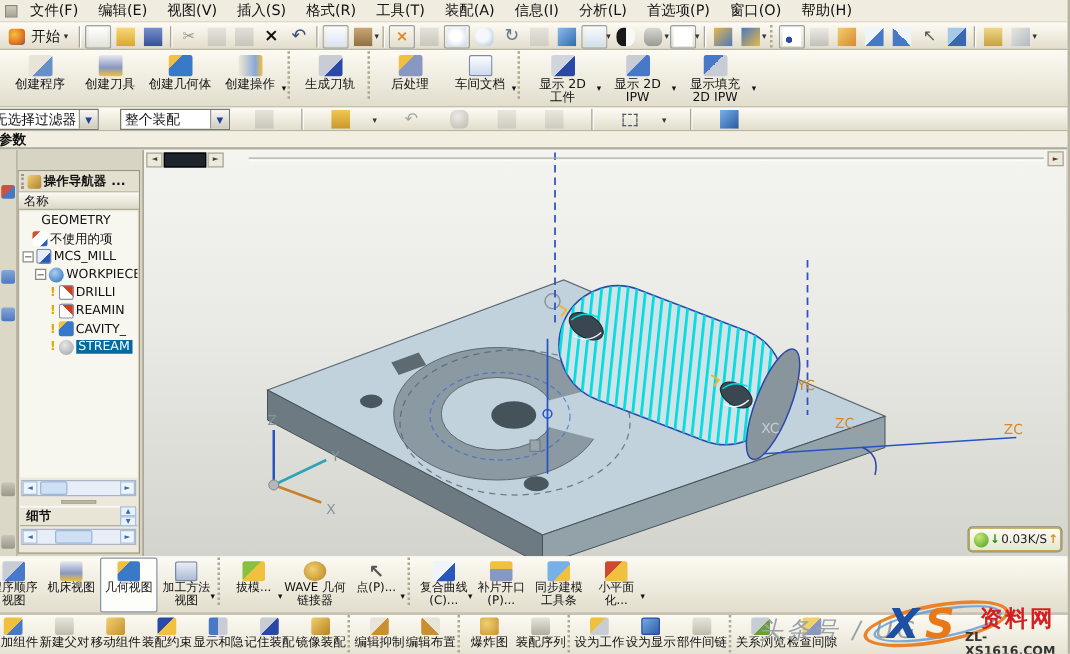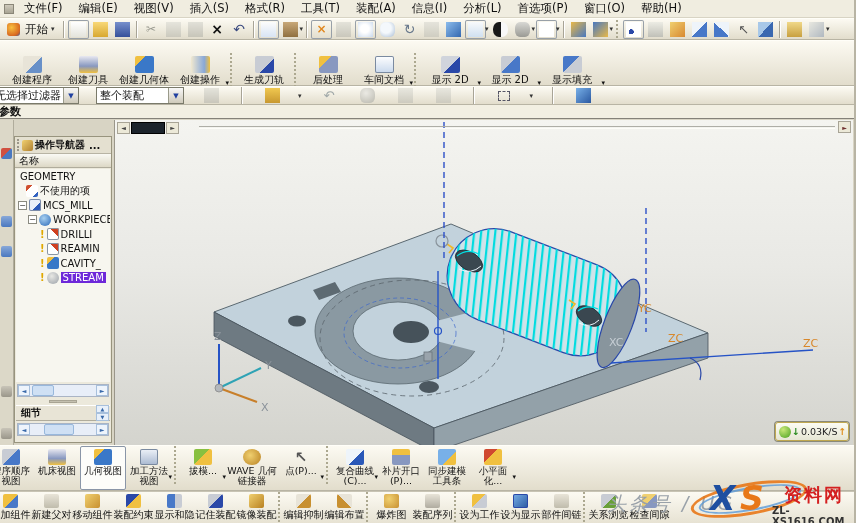--- a/index.html
+++ b/index.html
@@ -17,21 +17,21 @@
 .gsep{width:4px;height:38px;margin:0 2px;border-left:2px dotted #aca890;flex:none}
 .ic{width:21px;height:19px;display:flex;align-items:center;justify-content:center;font-size:12px;color:#333;padding:2px 3px;flex:none;border-radius:2px}
 .bd{box-shadow:inset 0 0 0 1px #98a0a8}
 .caret{font-size:7px;color:#333;margin-left:-2px;flex:none}
 
 #tb1{top:18px;height:22px;padding:0 2px;gap:1px}
 .start-btn{display:flex;align-items:center;gap:5px;padding:1px 5px;font-size:11.5px;flex:none}
 .start-chip{width:13px;height:13px;border-radius:3px;background:radial-gradient(circle at 35% 35%,#f8c040,#d86820 70%,#3a58a0);flex:none}
 
 
-#camtb{top:40px;height:46px;padding:12px 4px;align-items:flex-start}
+#camtb{top:40px;height:46px;padding:0 4px;align-items:flex-start}
 .cam-btn{width:56px;height:44px;display:flex;flex-direction:column;align-items:center;padding-top:3px;flex:none;position:relative}
 .cam-ic{width:19px;height:17px;border-radius:2px;flex:none}
 .cam-cap{font-size:10px;line-height:11px;text-align:center;width:54px;margin-top:1px}
 .cam-btn .vcaret{position:absolute;right:-1px;bottom:10px;font-size:7px}
 .narrow .cam-cap{width:48px}
 
 
 #selbar{top:86px;height:19px;padding:0;gap:17px}
 .combo{height:17px;background:#fff;border:1px solid #7a7a6a;display:flex;align-items:center;font-size:11px;flex:none;overflow:hidden}
 .combo .val{padding:0 3px;white-space:nowrap;overflow:hidden;flex:1}
@@ -51,21 +51,21 @@
 #navpanel{position:absolute;left:14px;top:16px;width:98px;height:307px;background:#ece9dc;border:1px solid #98947e}
 .nav-title{height:17px;display:flex;align-items:center;background:#e4e0d0;border-bottom:1px solid #b8b4a4;font-size:10px;font-weight:bold;gap:2px;padding-left:2px}
 .grip{width:3px;height:12px;border-left:2px dotted #9a968a;flex:none}
 .pencil-chip{width:11px;height:11px;border-radius:2px;background:linear-gradient(135deg,#f0d070,#b08030);flex:none}
 .nav-colhdr{height:14px;background:linear-gradient(#fafaf4,#ddd8c6);border-bottom:1px solid #b0ac9c;font-size:10px;padding-left:4px;display:flex;align-items:center}
 #navtree{position:absolute;top:32px;left:1px;right:1px;height:213px;background:#f7f6ef;overflow:hidden}
 .trow{height:14.5px;display:flex;align-items:center;font-size:10px;white-space:nowrap}
 .expbox{width:9px;height:9px;border:1px solid #8a8a80;background:#fff;font-size:8px;line-height:7px;text-align:center;margin-right:2px;flex:none;color:#333}
 .ticon{width:12px;height:12px;margin-right:2px;flex:none;border-radius:2px}
 .warn{color:#e0a800;font-weight:bold;margin-right:2px;font-size:10px;flex:none}
-.tsel{background:#6d28d9;color:#fff;padding:0 2px}
+.tsel{background:#0369a1;color:#fff;padding:0 2px}
 
 .hsb{position:absolute;left:2px;right:2px;height:13px;background:#e8eef8;border:1px solid #aab4c4;display:flex;align-items:center;padding:0}
 .hsb .ar{width:12px;height:11px;background:#eef4fc;border:1px solid #a8c0dc;color:#3a6aaa;font-size:6px;display:flex;align-items:center;justify-content:center;flex:none}
 .hsb .sthumb{height:11px;background:#cfe0f4;border:1px solid #98b8dc;border-radius:2px;flex:none}
 #sb1{top:247px}
 #splitter{position:absolute;top:262px;left:0;right:0;height:5px;display:flex;justify-content:center;align-items:center}
 #splitter i{width:28px;height:3px;background:#c4c0b0;border:1px solid #a8a494;display:block}
 #details{position:absolute;top:268px;left:1px;right:1px;height:16px;background:#e8e4d6;border-top:1px solid #fff;border-bottom:1px solid #b0ac9c;display:flex;align-items:center;font-weight:bold;font-size:10px;padding-left:5px}
 .spin{margin-left:auto;display:flex;flex-direction:column;margin-right:1px}
 .spin span{width:13px;height:8px;font-size:5px;display:flex;align-items:center;justify-content:center;background:#e8f0fa;border:1px solid #a8c0dc;color:#3a6aaa}
@@ -277,21 +277,21 @@
     <div class="nav-title">
       <span class="grip"></span>
       <span class="pencil-chip"></span>
       <span>操作导航器</span>
       <span style="margin-left:2px">...</span>
     </div>
     <div class="nav-colhdr">
       <span>名称</span>
     </div>
     <div id="navtree">
-      <div class="trow" style="padding-left:4px">
+      <div class="trow" style="padding-left:17px">
         <span>GEOMETRY</span>
       </div>
       <div class="trow" style="padding-left:10px">
         <span class="ticon" style="background:linear-gradient(135deg,#d05030 25%,#ffffff 25%,#ffffff 75%,#3060c0 75%)"></span>
         <span>不使用的项</span>
       </div>
       <div class="trow" style="padding-left:2px">
         <span class="expbox">−</span>
         <span class="ticon" style="background:linear-gradient(135deg,#e8eef8 60%,#2a58b8 60%);box-shadow:inset 0 0 0 1px #7a8aa8"></span>
         <span>MCS_MILL</span>

